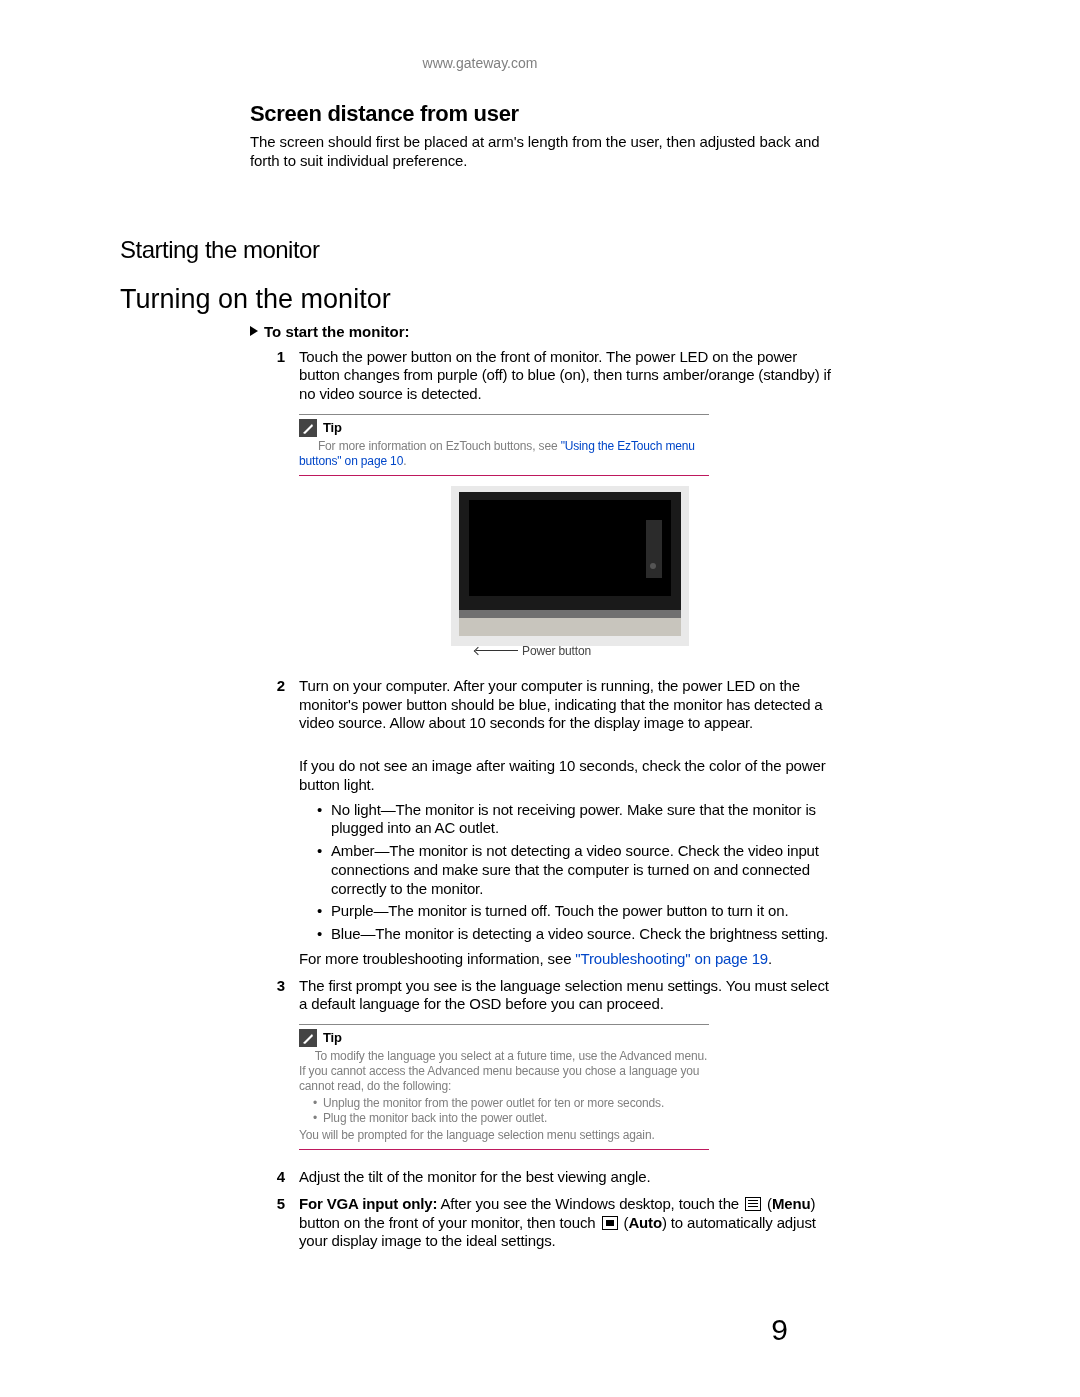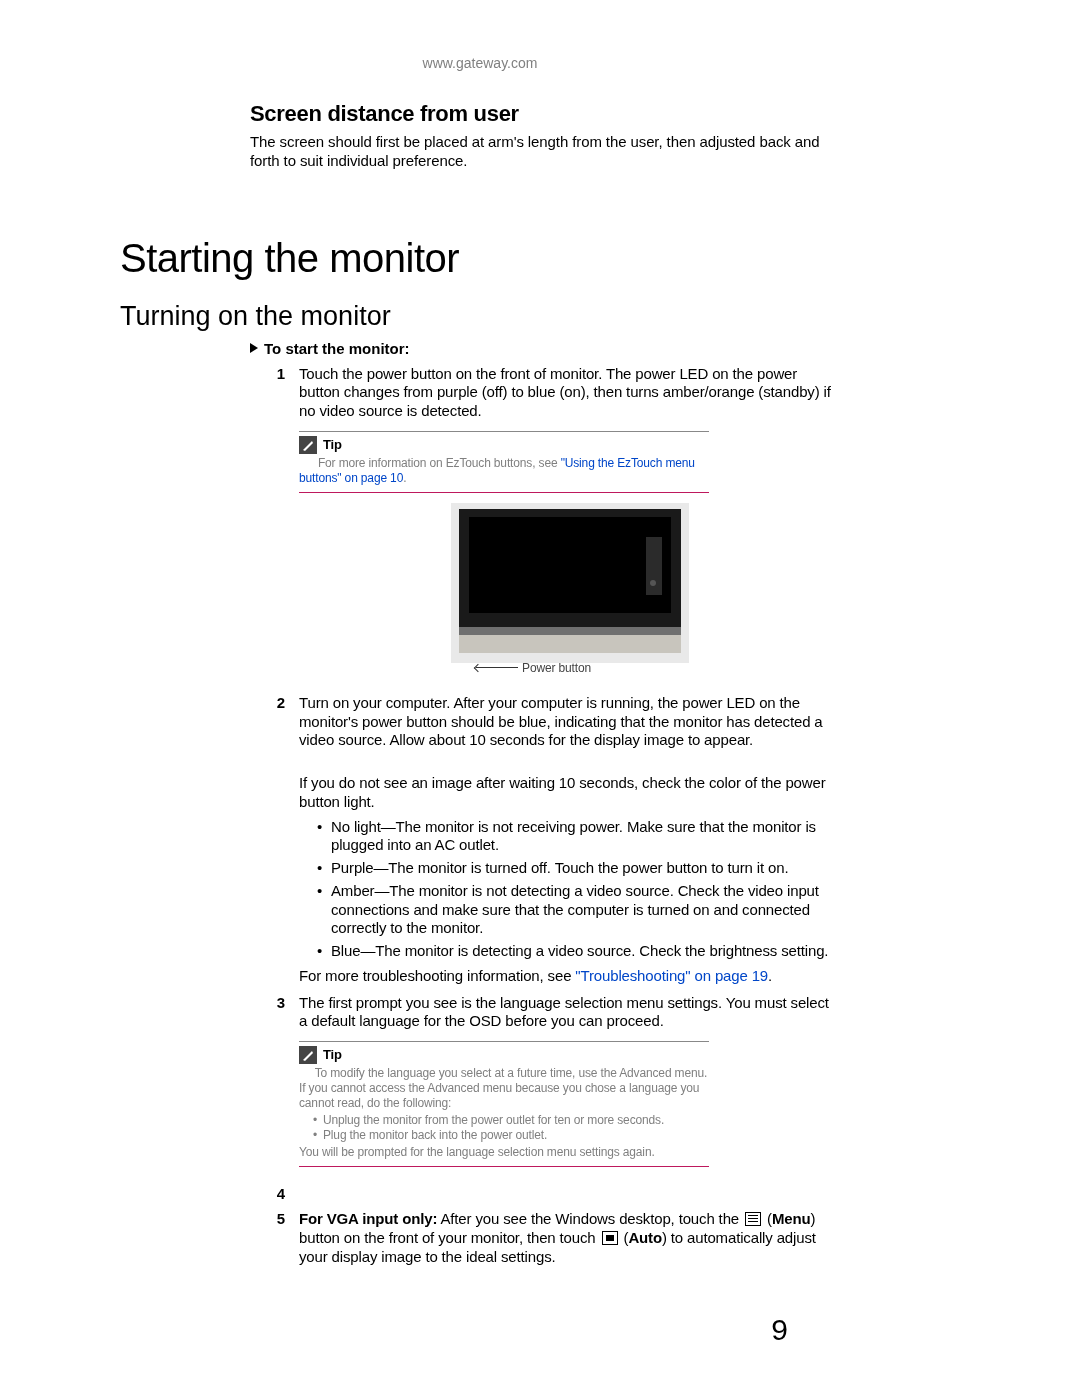--- a/index.html
+++ b/index.html
@@ -34,21 +34,21 @@
   }
   .body-indent {
     margin-left: 130px;
     font-size: 15px;
     line-height: 1.25;
     letter-spacing: -0.1px;
   }
   .h1 {
     font-family: "Segoe UI", "Myriad Pro", sans-serif;
     font-weight: 300;
-    font-size: 40px;
+    font-size: 24px;
     color: #000;
     margin: 65px 0 20px 0;
     letter-spacing: -0.5px;
   }
   .h2 {
     font-family: "Segoe UI", "Myriad Pro", sans-serif;
     font-weight: 300;
     font-size: 27px;
     color: #000;
     margin: 20px 0 8px 0;
@@ -254,22 +254,22 @@
     </div>
   </div>
 
   <div class="step">
     <div class="step-num">2</div>
     <div class="step-body">
       <div>Turn on your computer. After your computer is running, the power LED on the monitor's power button should be blue, indicating that the monitor has detected a video source. Allow about 10 seconds for the display image to appear.</div>
       <div style="margin-top:24px;">If you do not see an image after waiting 10 seconds, check the color of the power button light.</div>
       <ul class="bullets">
         <li>No light—The monitor is not receiving power. Make sure that the monitor is plugged into an AC outlet.</li>
+        <li>Amber—The monitor is not detecting a video source. Check the video input connections and make sure that the computer is turned on and connected correctly to the monitor.</li>
         <li>Purple—The monitor is turned off. Touch the power button to turn it on.</li>
-        <li>Amber—The monitor is not detecting a video source. Check the video input connections and make sure that the computer is turned on and connected correctly to the monitor.</li>
         <li>Blue—The monitor is detecting a video source. Check the brightness setting.</li>
       </ul>
       <div>
         <span>For more troubleshooting information, see </span><span class="link">"Troubleshooting" on page 19</span><span>.</span>
       </div>
     </div>
   </div>
 
   <div class="step">
     <div class="step-num">3</div>
@@ -293,20 +293,23 @@
             <li>Plug the monitor back into the power outlet.</li>
           </ul>
           <div>You will be prompted for the language selection menu settings again.</div>
         </div>
       </div>
     </div>
   </div>
 
   <div class="step">
     <div class="step-num">4</div>
+    <div class="step-body">
+      <div>Adjust the tilt of the monitor for the best viewing angle.</div>
+    </div>
   </div>
 
   <div class="step">
     <div class="step-num">5</div>
     <div class="step-body">
       <b>For VGA input only:</b><span> After you see the Windows desktop, touch the </span><span class="menu-icon"></span> (<b>Menu</b><span>) button on the front of your monitor, then touch </span><span class="auto-icon"></span> (<b>Auto</b><span>) to automatically adjust your display image to the ideal settings.</span>
     </div>
   </div>
 
   <div class="page-num">9</div>

